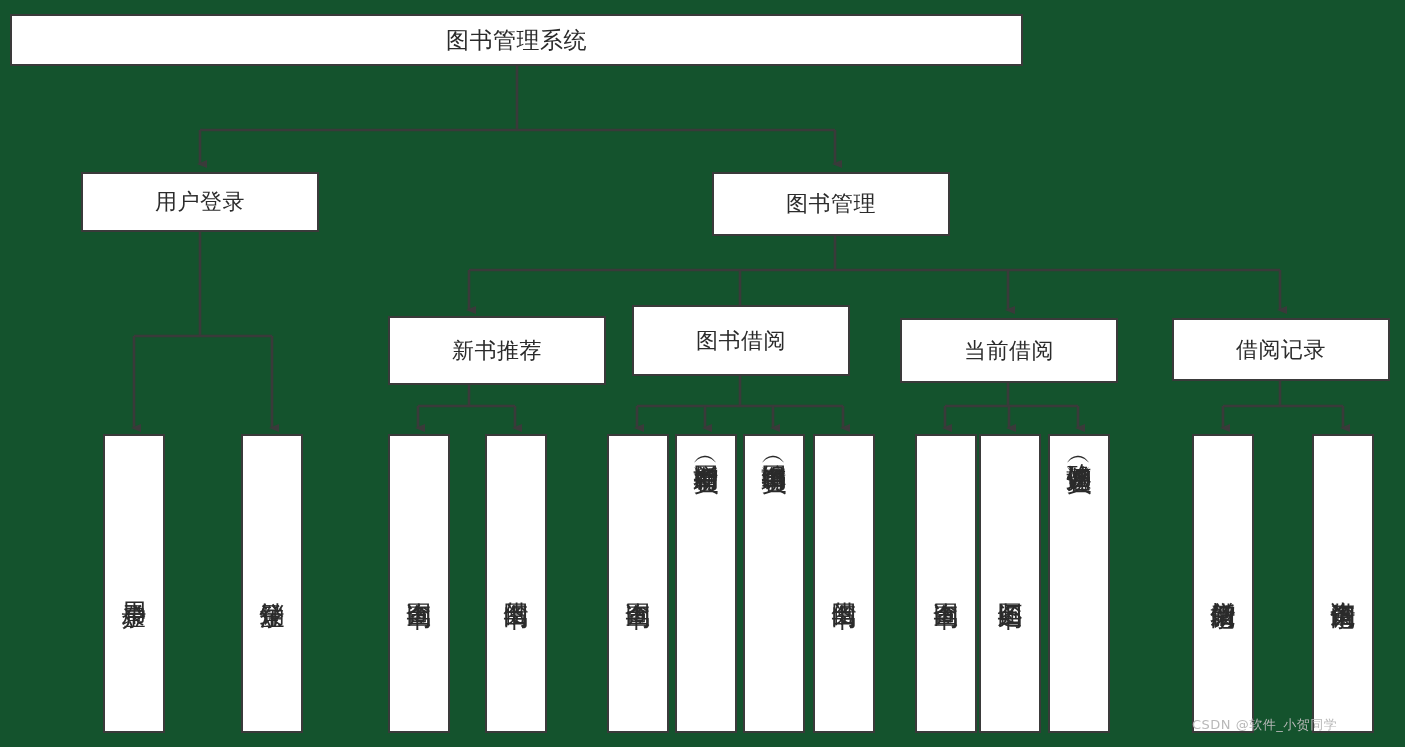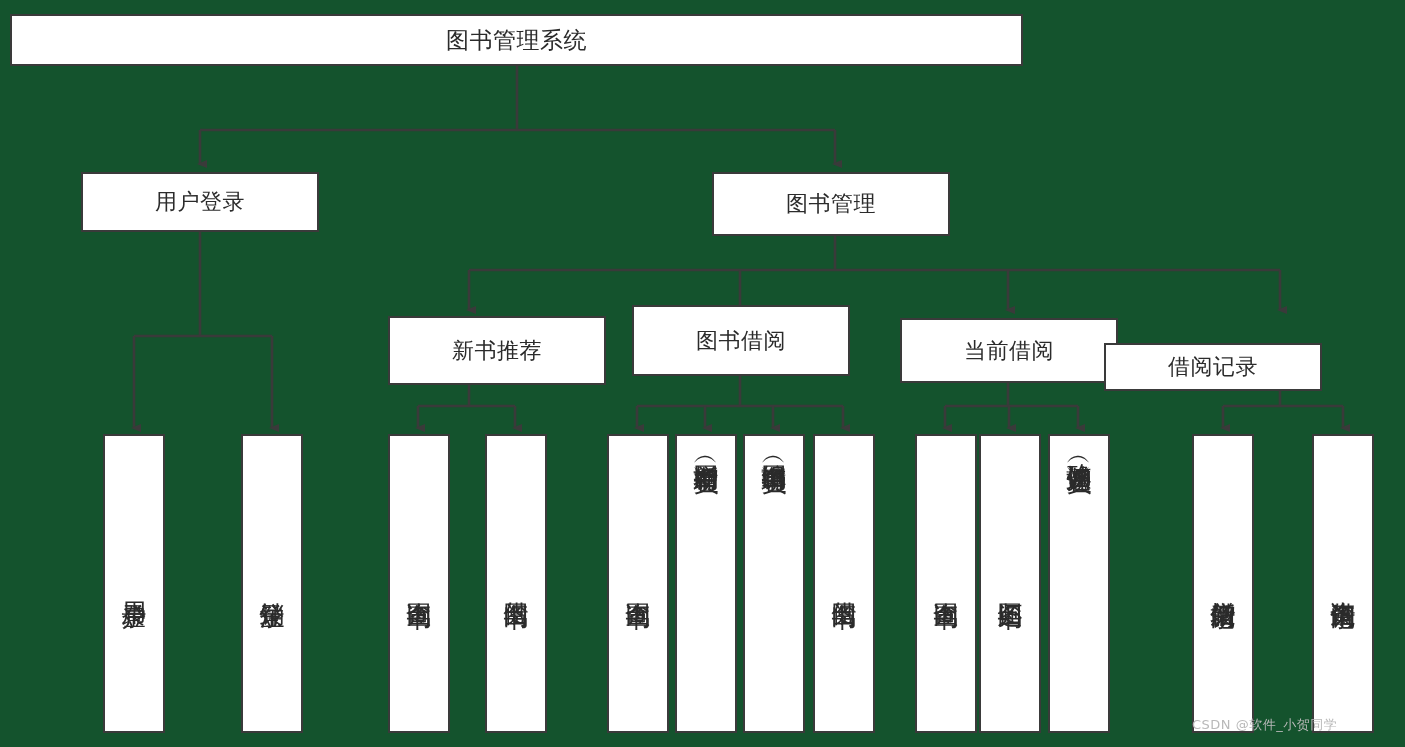--- a/index.html
+++ b/index.html
@@ -141,21 +141,21 @@
 
   <div class="node horiz" style="left:360px; top:316px; width:218px; height:69px;margin-left:28px;">
     <span class="label">新书推荐</span>
   </div>
   <div class="node horiz" style="left:632px; top:305px; width:218px; height:71px;">
     <span class="label">图书借阅</span>
   </div>
   <div class="node horiz" style="left:900px; top:318px; width:218px; height:65px;">
     <span class="label">当前借阅</span>
   </div>
-  <div class="node horiz" style="left:1104px; top:318px; width:218px; height:48px;margin-top:25px;">
+  <div class="node horiz" style="left:1172px; top:318px; width:218px; height:63px;">
     <span class="label">借阅记录</span>
   </div>
 
   <div class="node leaf centered" style="left:103px; top:434px; width:62px; height:299px;">
     <span class="label">用户登录</span>
   </div>
   <div class="node leaf centered" style="left:241px; top:434px; width:62px; height:299px;">
     <span class="label">注销登录</span>
   </div>
 

